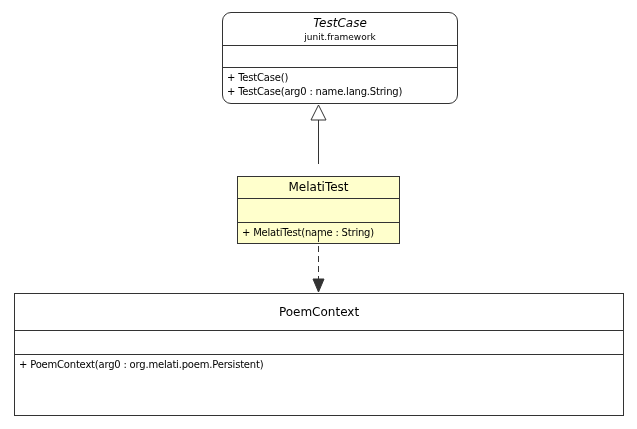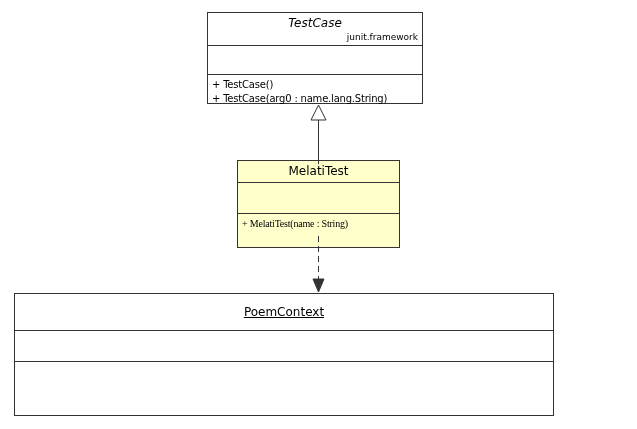--- a/index.html
+++ b/index.html
@@ -21,69 +21,69 @@
   .uml-class.highlight { background:#FFFFCC; }
   .uml-title {
     text-align:center;
     display:flex;
     flex-direction:column;
     justify-content:center;
     padding:2px 4px;
   }
   .uml-name { font-size:12px; line-height:15px; }
   .uml-name.italic { font-style:italic; }
-  .uml-pkg { font-size:9px; line-height:12px;text-align:right; }
+  .uml-pkg { font-size:9px; line-height:12px; }
   .uml-attrs { border-top:1px solid #333333; flex:0 0 auto; }
   .uml-methods {
     border-top:1px solid #333333;
     font-size:10px;
     letter-spacing:-0.2px;
     padding:3px 4px 2px 4px;
     text-align:left;
-    margin-top:7px;
   }
   .method-line { white-space:nowrap; line-height:14px; }
   svg.arrows {
     position:absolute;
     left:0; top:0;
     width:637px; height:429px;
     pointer-events:none;
   }
 </style>
 </head>
 <body>
 
-<div class="uml-class" style="left:207px; top:12px; width:216px; height:92px;">
+<div class="uml-class" style="left:222px; top:12px; width:236px; height:92px;border-radius:9px;">
   <div class="uml-title" style="flex:0 0 32px;">
     <div class="uml-name italic">TestCase</div>
     <div class="uml-pkg">junit.framework</div>
   </div>
   <div class="uml-attrs" style="height:22px;"></div>
   <div class="uml-methods" style="flex:1;">
     <div class="method-line">+ TestCase()</div>
     <div class="method-line">+ TestCase(arg0 : name.lang.String)</div>
   </div>
 </div>
 
-<div class="uml-class highlight" style="left:237px; top:160px; width:163px; height:88px;">
+<div class="uml-class highlight" style="left:237px; top:176px; width:163px; height:68px;">
   <div class="uml-title" style="flex:0 0 21px;">
     <div class="uml-name">MelatiTest</div>
   </div>
   <div class="uml-attrs" style="height:24px;"></div>
-  <div class="uml-methods" style="flex:1;font-family:Liberation Serif, serif;">
+  <div class="uml-methods" style="flex:1;">
     <div class="method-line">+ MelatiTest(name : String)</div>
   </div>
 </div>
 
-<div class="uml-class" style="left:14px; top:293px; width:540px; height:123px;text-decoration:underline;">
+<div class="uml-class" style="left:14px; top:293px; width:610px; height:123px;">
   <div class="uml-title" style="flex:0 0 36px;">
     <div class="uml-name">PoemContext</div>
   </div>
   <div class="uml-attrs" style="height:24px;"></div>
   <div class="uml-methods" style="flex:1;">
+    <div class="method-line">+ PoemContext(arg0 : org.melati.poem.Persistent)</div>
   </div>
 </div>
 
 <svg class="arrows" viewBox="0 0 637 429">
 
   <g>
     <line x1="318.5" y1="164" x2="318.5" y2="120" stroke="#333333" stroke-width="1"></line>
     <polygon points="318.5,105 311,120 326,120" fill="#ffffff" stroke="#333333" stroke-width="1"></polygon>
   </g>
 

